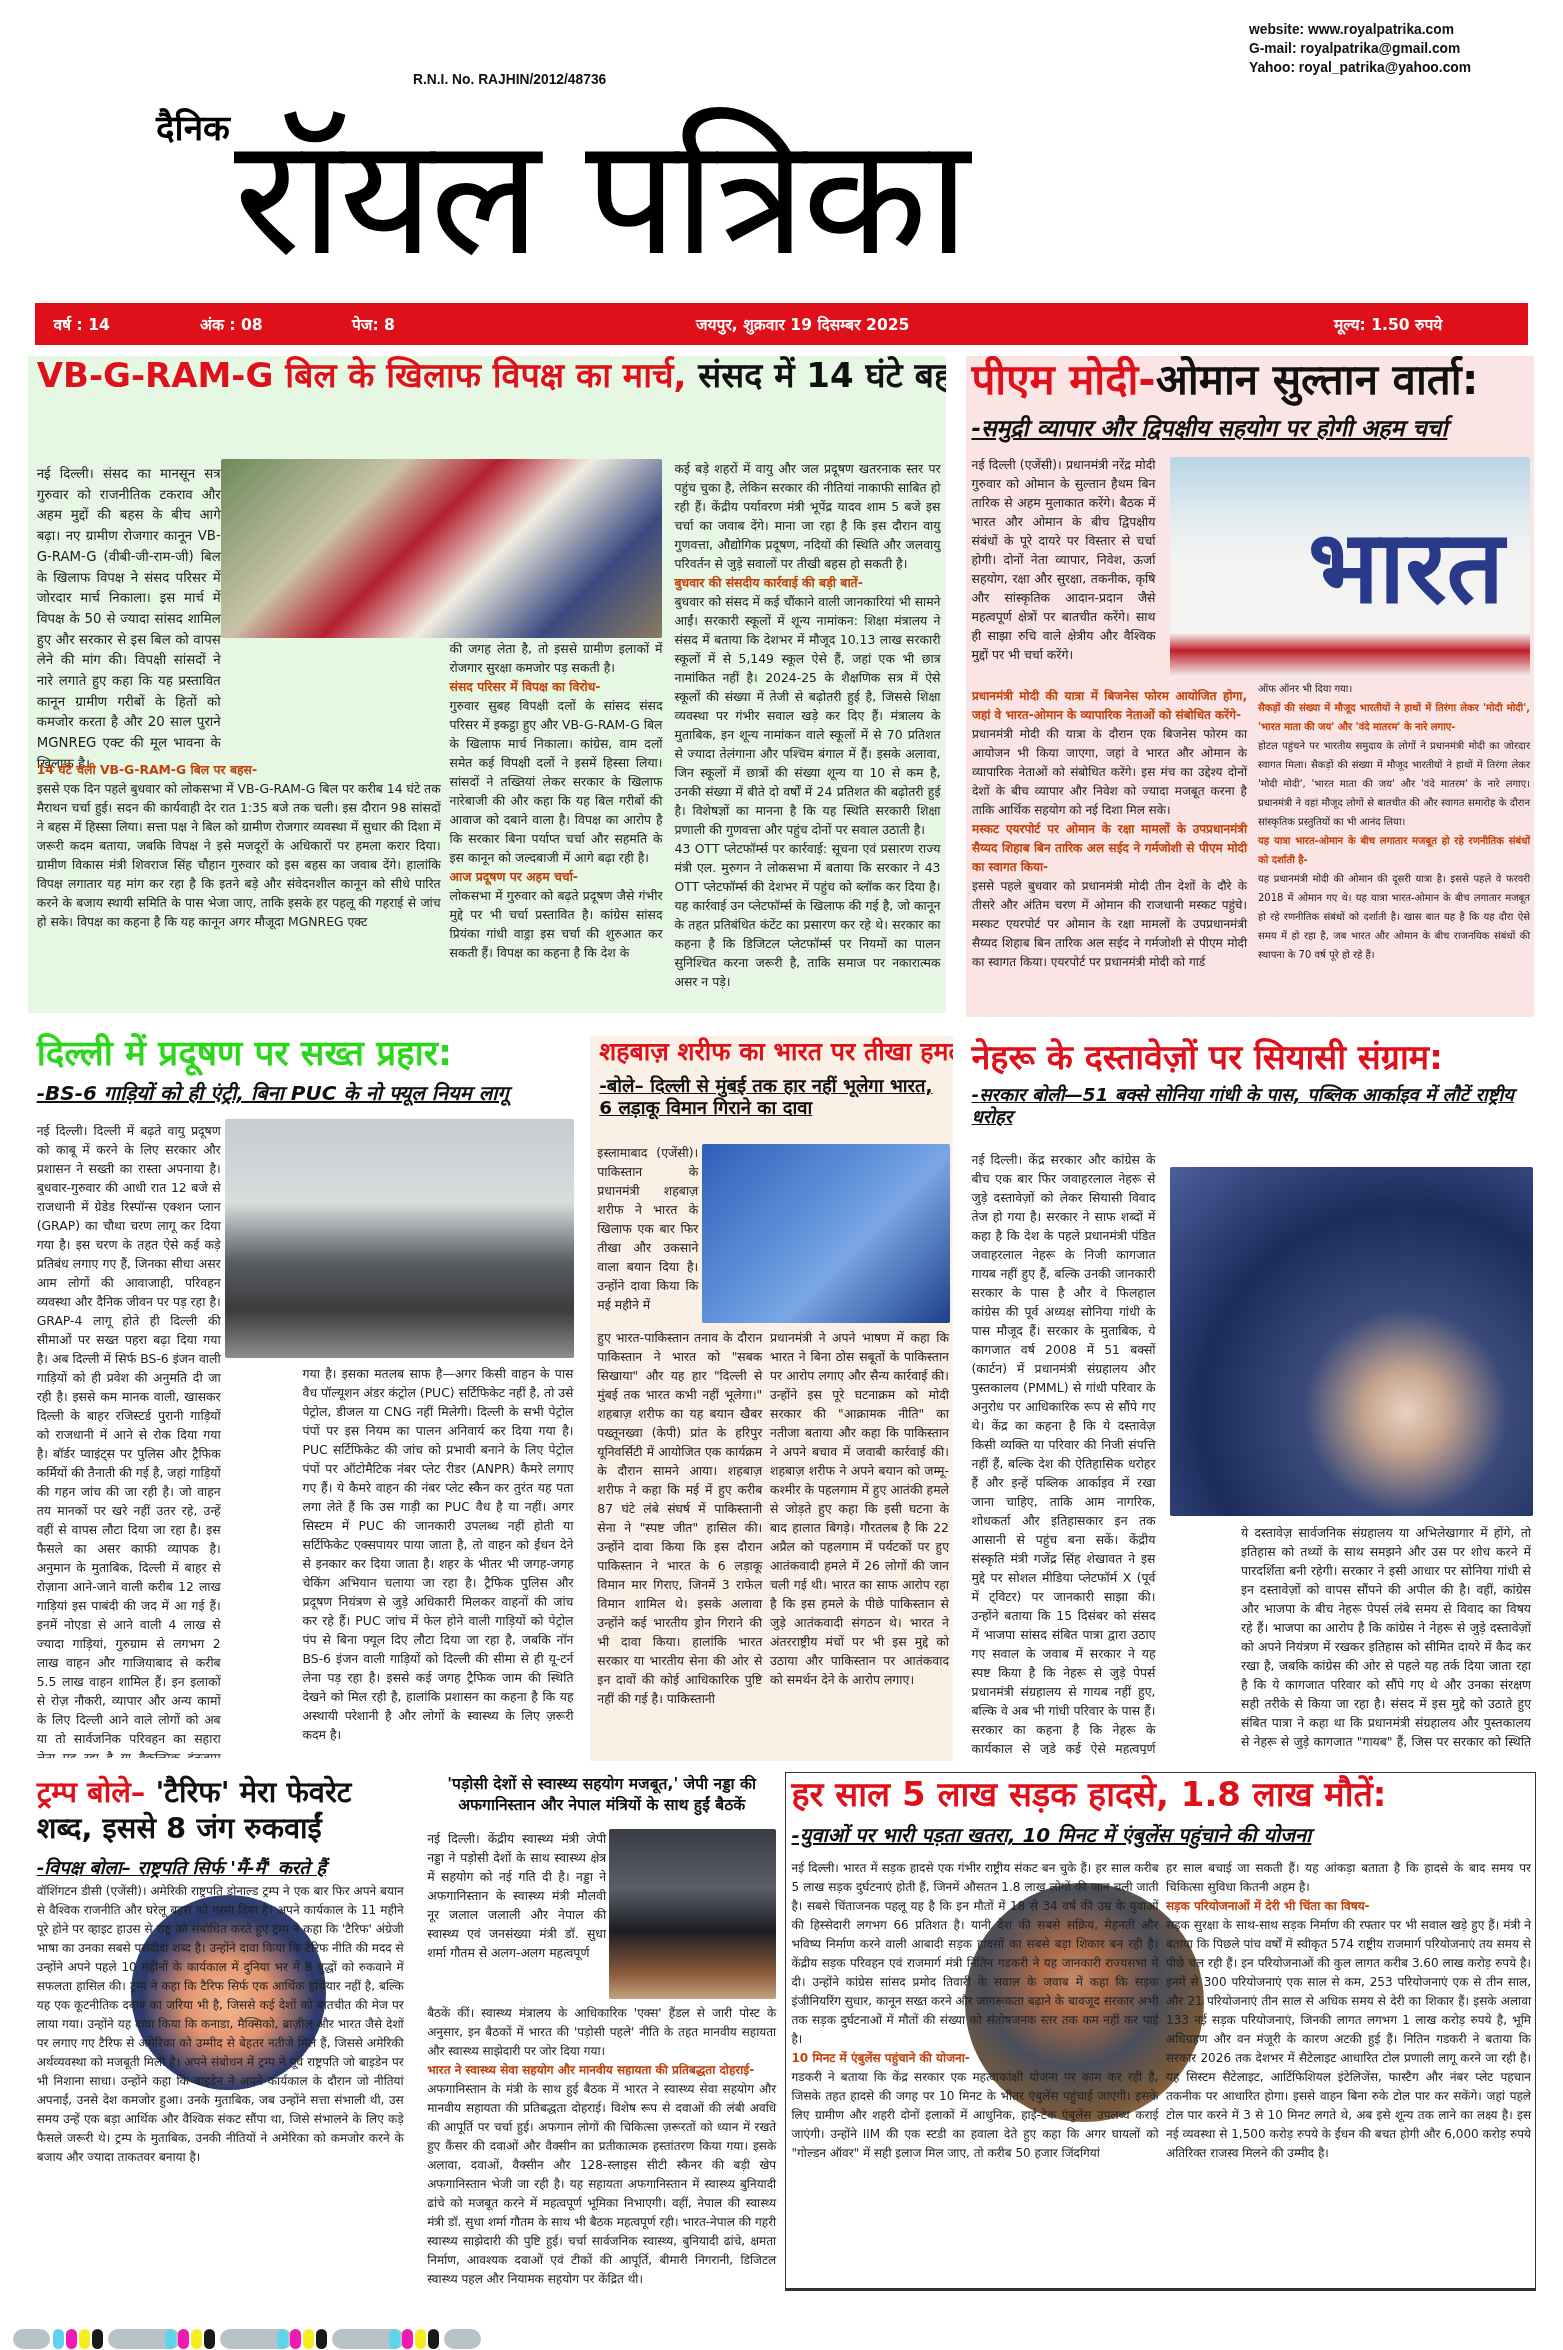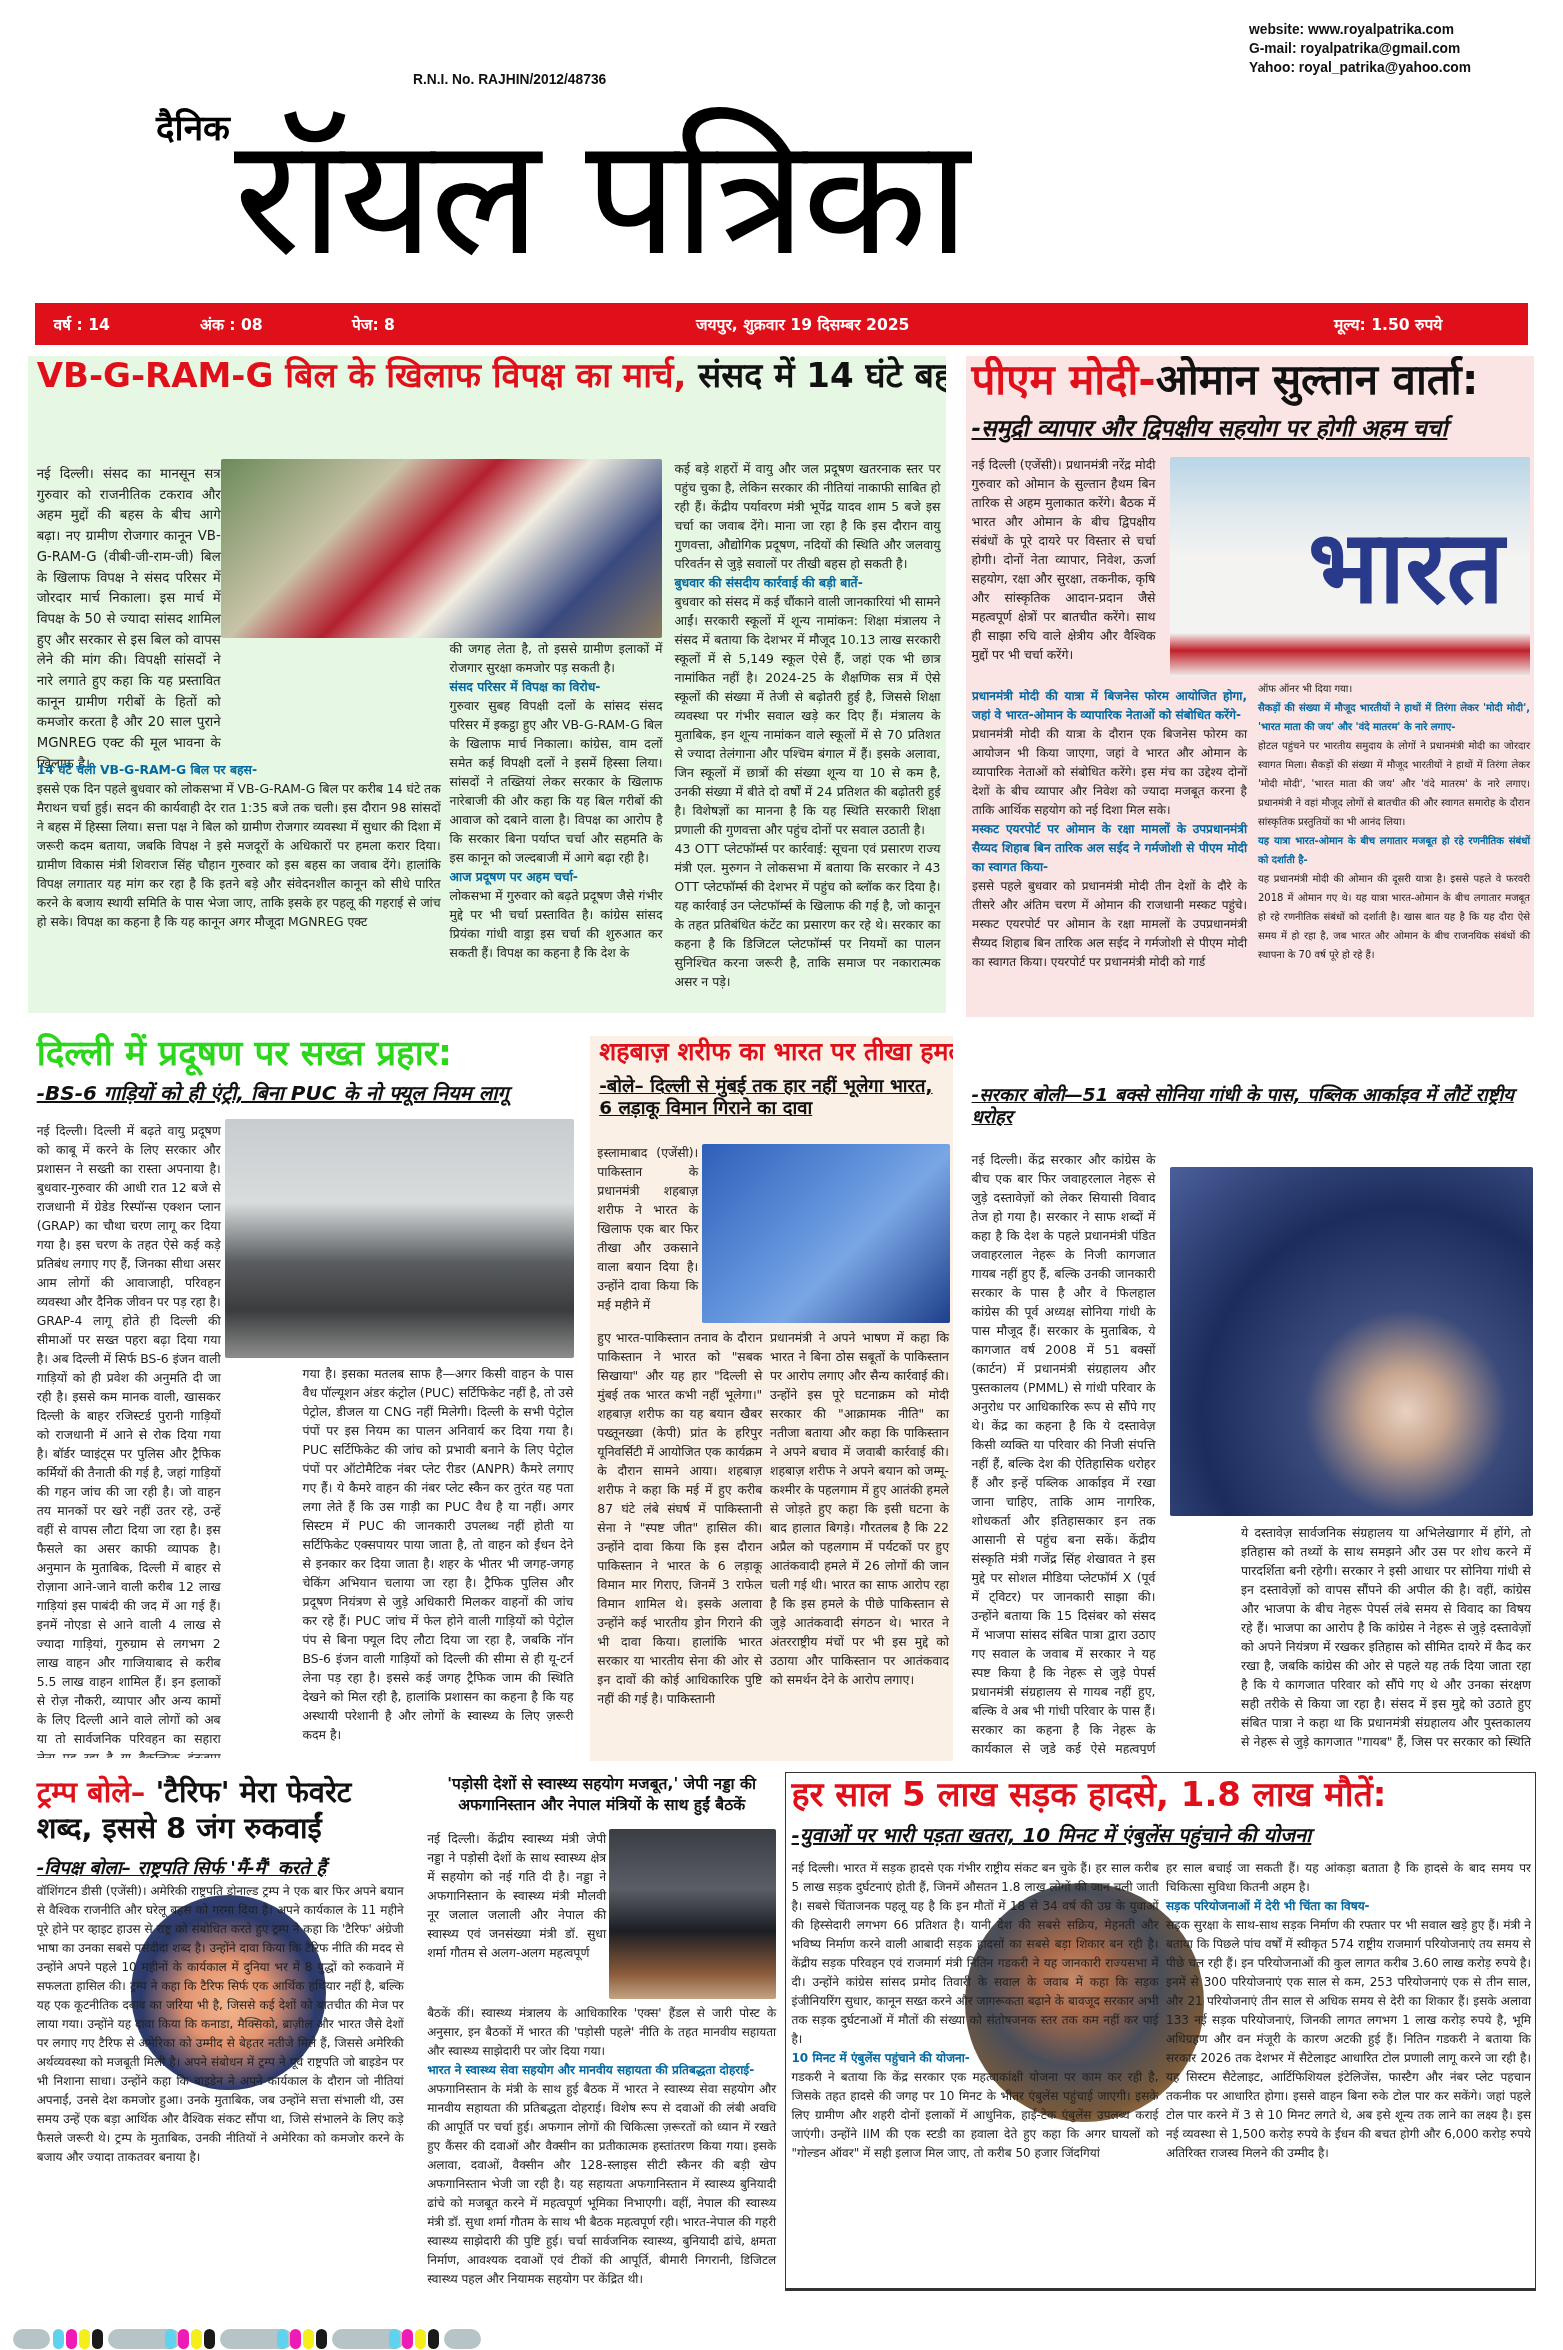--- a/index.html
+++ b/index.html
@@ -14,21 +14,21 @@
   .box { position: absolute; overflow: hidden; }
   .green { background: #e6f8e3; }
   .pink { background: #fbe4e4; }
   .cream { background: #fbf0e6; }
   .h-big { font-weight: bold; line-height: 1.15; white-space: nowrap; }
   .red { color: #e0101a; }
   .lime { color: #2bd61b; }
   .black { color: #111; }
   .sub { font-weight: bold; text-decoration: underline; font-style: italic; line-height: 1.2; }
   .body-text { font-size: 13.3px; line-height: 20.7px; text-align: justify; color: #222; }
-  .body-text b { display: block; font-weight: bold; color: #0369a1; }
+  .body-text b { display: block; font-weight: bold; color: #c2410c; }
   .photo { position: absolute; border-radius: 1.8px; overflow: hidden; }
   .circle { position: absolute; border-radius: 50%; overflow: hidden; }
   .col { position: absolute; }
   .footer-strip { left: 0; top: 2314px; width: 1564px; height: 37px; }
   .pill { position: absolute; top: 2331px; height: 20px; border-radius: 10px; background: #b7c4c7; }
   .frame { position: absolute; border: 1.8px solid #333; border-bottom-width: 3.7px; }
 </style>
 </head>
 <body>
 
@@ -123,20 +123,21 @@
   <div class="photo" style="left:112px;top:108px;width:248px;height:179px;background:linear-gradient(135deg,#2e5fb8 0%,#5b8fd9 40%,#7aa6e5 60%,#1e3f8a 100%);"></div>
   <div class="col body-text" style="left:7.3px;top:292px;width:165px;font-size:12.4px;line-height:19px;">
     <span>हुए भारत-पाकिस्तान तनाव के दौरान पाकिस्तान ने भारत को "सबक सिखाया" और यह हार "दिल्ली से मुंबई तक भारत कभी नहीं भूलेगा।" शहबाज़ शरीफ का यह बयान खैबर पख्तूनख्वा (केपी) प्रांत के हरिपुर यूनिवर्सिटी में आयोजित एक कार्यक्रम के दौरान सामने आया। शहबाज़ शरीफ ने कहा कि मई में हुए करीब 87 घंटे लंबे संघर्ष में पाकिस्तानी सेना ने "स्पष्ट जीत" हासिल की। उन्होंने दावा किया कि इस दौरान पाकिस्तान ने भारत के 6 लड़ाकू विमान मार गिराए, जिनमें 3 राफेल विमान शामिल थे। इसके अलावा उन्होंने कई भारतीय ड्रोन गिराने की भी दावा किया। हालांकि भारत सरकार या भारतीय सेना की ओर से इन दावों की कोई आधिकारिक पुष्टि नहीं की गई है। पाकिस्तानी</span>
   </div>
   <div class="col body-text" style="left:180px;top:292px;width:179px;font-size:12.4px;line-height:19px;">
     <span>प्रधानमंत्री ने अपने भाषण में कहा कि भारत ने बिना ठोस सबूतों के पाकिस्तान पर आरोप लगाए और सैन्य कार्रवाई की। उन्होंने इस पूरे घटनाक्रम को मोदी सरकार की "आक्रामक नीति" का नतीजा बताया और कहा कि पाकिस्तान ने अपने बचाव में जवाबी कार्रवाई की। शहबाज़ शरीफ ने अपने बयान को जम्मू-कश्मीर के पहलगाम में हुए आतंकी हमले से जोड़ते हुए कहा कि इसी घटना के बाद हालात बिगड़े। गौरतलब है कि 22 अप्रैल को पहलगाम में पर्यटकों पर हुए आतंकवादी हमले में 26 लोगों की जान चली गई थी। भारत का साफ आरोप रहा है कि इस हमले के पीछे पाकिस्तान से जुड़े आतंकवादी संगठन थे। भारत ने अंतरराष्ट्रीय मंचों पर भी इस मुद्दे को उठाया और पाकिस्तान पर आतंकवाद को समर्थन देने के आरोप लगाए।</span>
   </div>
 </div>
 
 <div class="box" style="left:966px;top:1038px;width:569px;height:716px;">
+  <div class="h-big red" style="position:absolute;left:5.5px;top:0;font-size:34px;">नेहरू के दस्तावेज़ों पर सियासी संग्राम:</div>
   <div class="sub black" style="position:absolute;left:5.5px;top:46px;width:560px;font-size:18.4px;">-सरकार बोली—51 बक्से सोनिया गांधी के पास, पब्लिक आर्काइव में लौटें राष्ट्रीय धरोहर</div>
   <div class="col body-text" style="left:5.5px;top:112px;width:184px;font-size:12.4px;line-height:19px;">
     <span>नई दिल्ली। केंद्र सरकार और कांग्रेस के बीच एक बार फिर जवाहरलाल नेहरू से जुड़े दस्तावेज़ों को लेकर सियासी विवाद तेज हो गया है। सरकार ने साफ शब्दों में कहा है कि देश के पहले प्रधानमंत्री पंडित जवाहरलाल नेहरू के निजी कागजात गायब नहीं हुए हैं, बल्कि उनकी जानकारी सरकार के पास है और वे फिलहाल कांग्रेस की पूर्व अध्यक्ष सोनिया गांधी के पास मौजूद हैं। सरकार के मुताबिक, ये कागजात वर्ष 2008 में 51 बक्सों (कार्टन) में प्रधानमंत्री संग्रहालय और पुस्तकालय (PMML) से गांधी परिवार के अनुरोध पर आधिकारिक रूप से सौंपे गए थे। केंद्र का कहना है कि ये दस्तावेज़ किसी व्यक्ति या परिवार की निजी संपत्ति नहीं हैं, बल्कि देश की ऐतिहासिक धरोहर हैं और इन्हें पब्लिक आर्काइव में रखा जाना चाहिए, ताकि आम नागरिक, शोधकर्ता और इतिहासकार इन तक आसानी से पहुंच बना सकें। केंद्रीय संस्कृति मंत्री गजेंद्र सिंह शेखावत ने इस मुद्दे पर सोशल मीडिया प्लेटफॉर्म X (पूर्व में ट्विटर) पर जानकारी साझा की। उन्होंने बताया कि 15 दिसंबर को संसद में भाजपा सांसद संबित पात्रा द्वारा उठाए गए सवाल के जवाब में सरकार ने यह स्पष्ट किया है कि नेहरू से जुड़े पेपर्स प्रधानमंत्री संग्रहालय से गायब नहीं हुए, बल्कि वे अब भी गांधी परिवार के पास हैं। सरकार का कहना है कि नेहरू के कार्यकाल से जुड़े कई ऐसे महत्वपूर्ण ऐतिहासिक रिकॉर्ड हैं, जो देश के राजनीतिक, कूटनीतिक और प्रशासनिक इतिहास को समझने में अहम भूमिका निभा सकते हैं। अगर</span>
   </div>
   <div class="photo" style="left:204px;top:129px;width:363px;height:349px;background:radial-gradient(circle at 65% 70%,#e9d2c2 0%,#c6a58f 12%,#3a4a7a 30%,#1c2c5c 60%,#4b5f9a 100%);"></div>
   <div class="col body-text" style="left:275px;top:485px;width:290px;font-size:12.4px;line-height:19px;">
     <span>ये दस्तावेज़ सार्वजनिक संग्रहालय या अभिलेखागार में होंगे, तो इतिहास को तथ्यों के साथ समझने और उस पर शोध करने में पारदर्शिता बनी रहेगी। सरकार ने इसी आधार पर सोनिया गांधी से इन दस्तावेज़ों को वापस सौंपने की अपील की है। वहीं, कांग्रेस और भाजपा के बीच नेहरू पेपर्स लंबे समय से विवाद का विषय रहे हैं। भाजपा का आरोप है कि कांग्रेस ने नेहरू से जुड़े दस्तावेज़ों को अपने नियंत्रण में रखकर इतिहास को सीमित दायरे में कैद कर रखा है, जबकि कांग्रेस की ओर से पहले यह तर्क दिया जाता रहा है कि ये कागजात परिवार को सौंपे गए थे और उनका संरक्षण सही तरीके से किया जा रहा है। संसद में इस मुद्दे को उठाते हुए संबित पात्रा ने कहा था कि प्रधानमंत्री संग्रहालय और पुस्तकालय से नेहरू से जुड़े कागजात "गायब" हैं, जिस पर सरकार को स्थिति स्पष्ट करनी पड़ी। सरकार ने जवाब में यह भी दोहराया कि उसका मकसद किसी राजनीतिक टकराव को बढ़ाना नहीं, बल्कि राष्ट्रीय धरोहर को सार्वजनिक हित में लाना है।</span>
   </div>
 </div>
 

